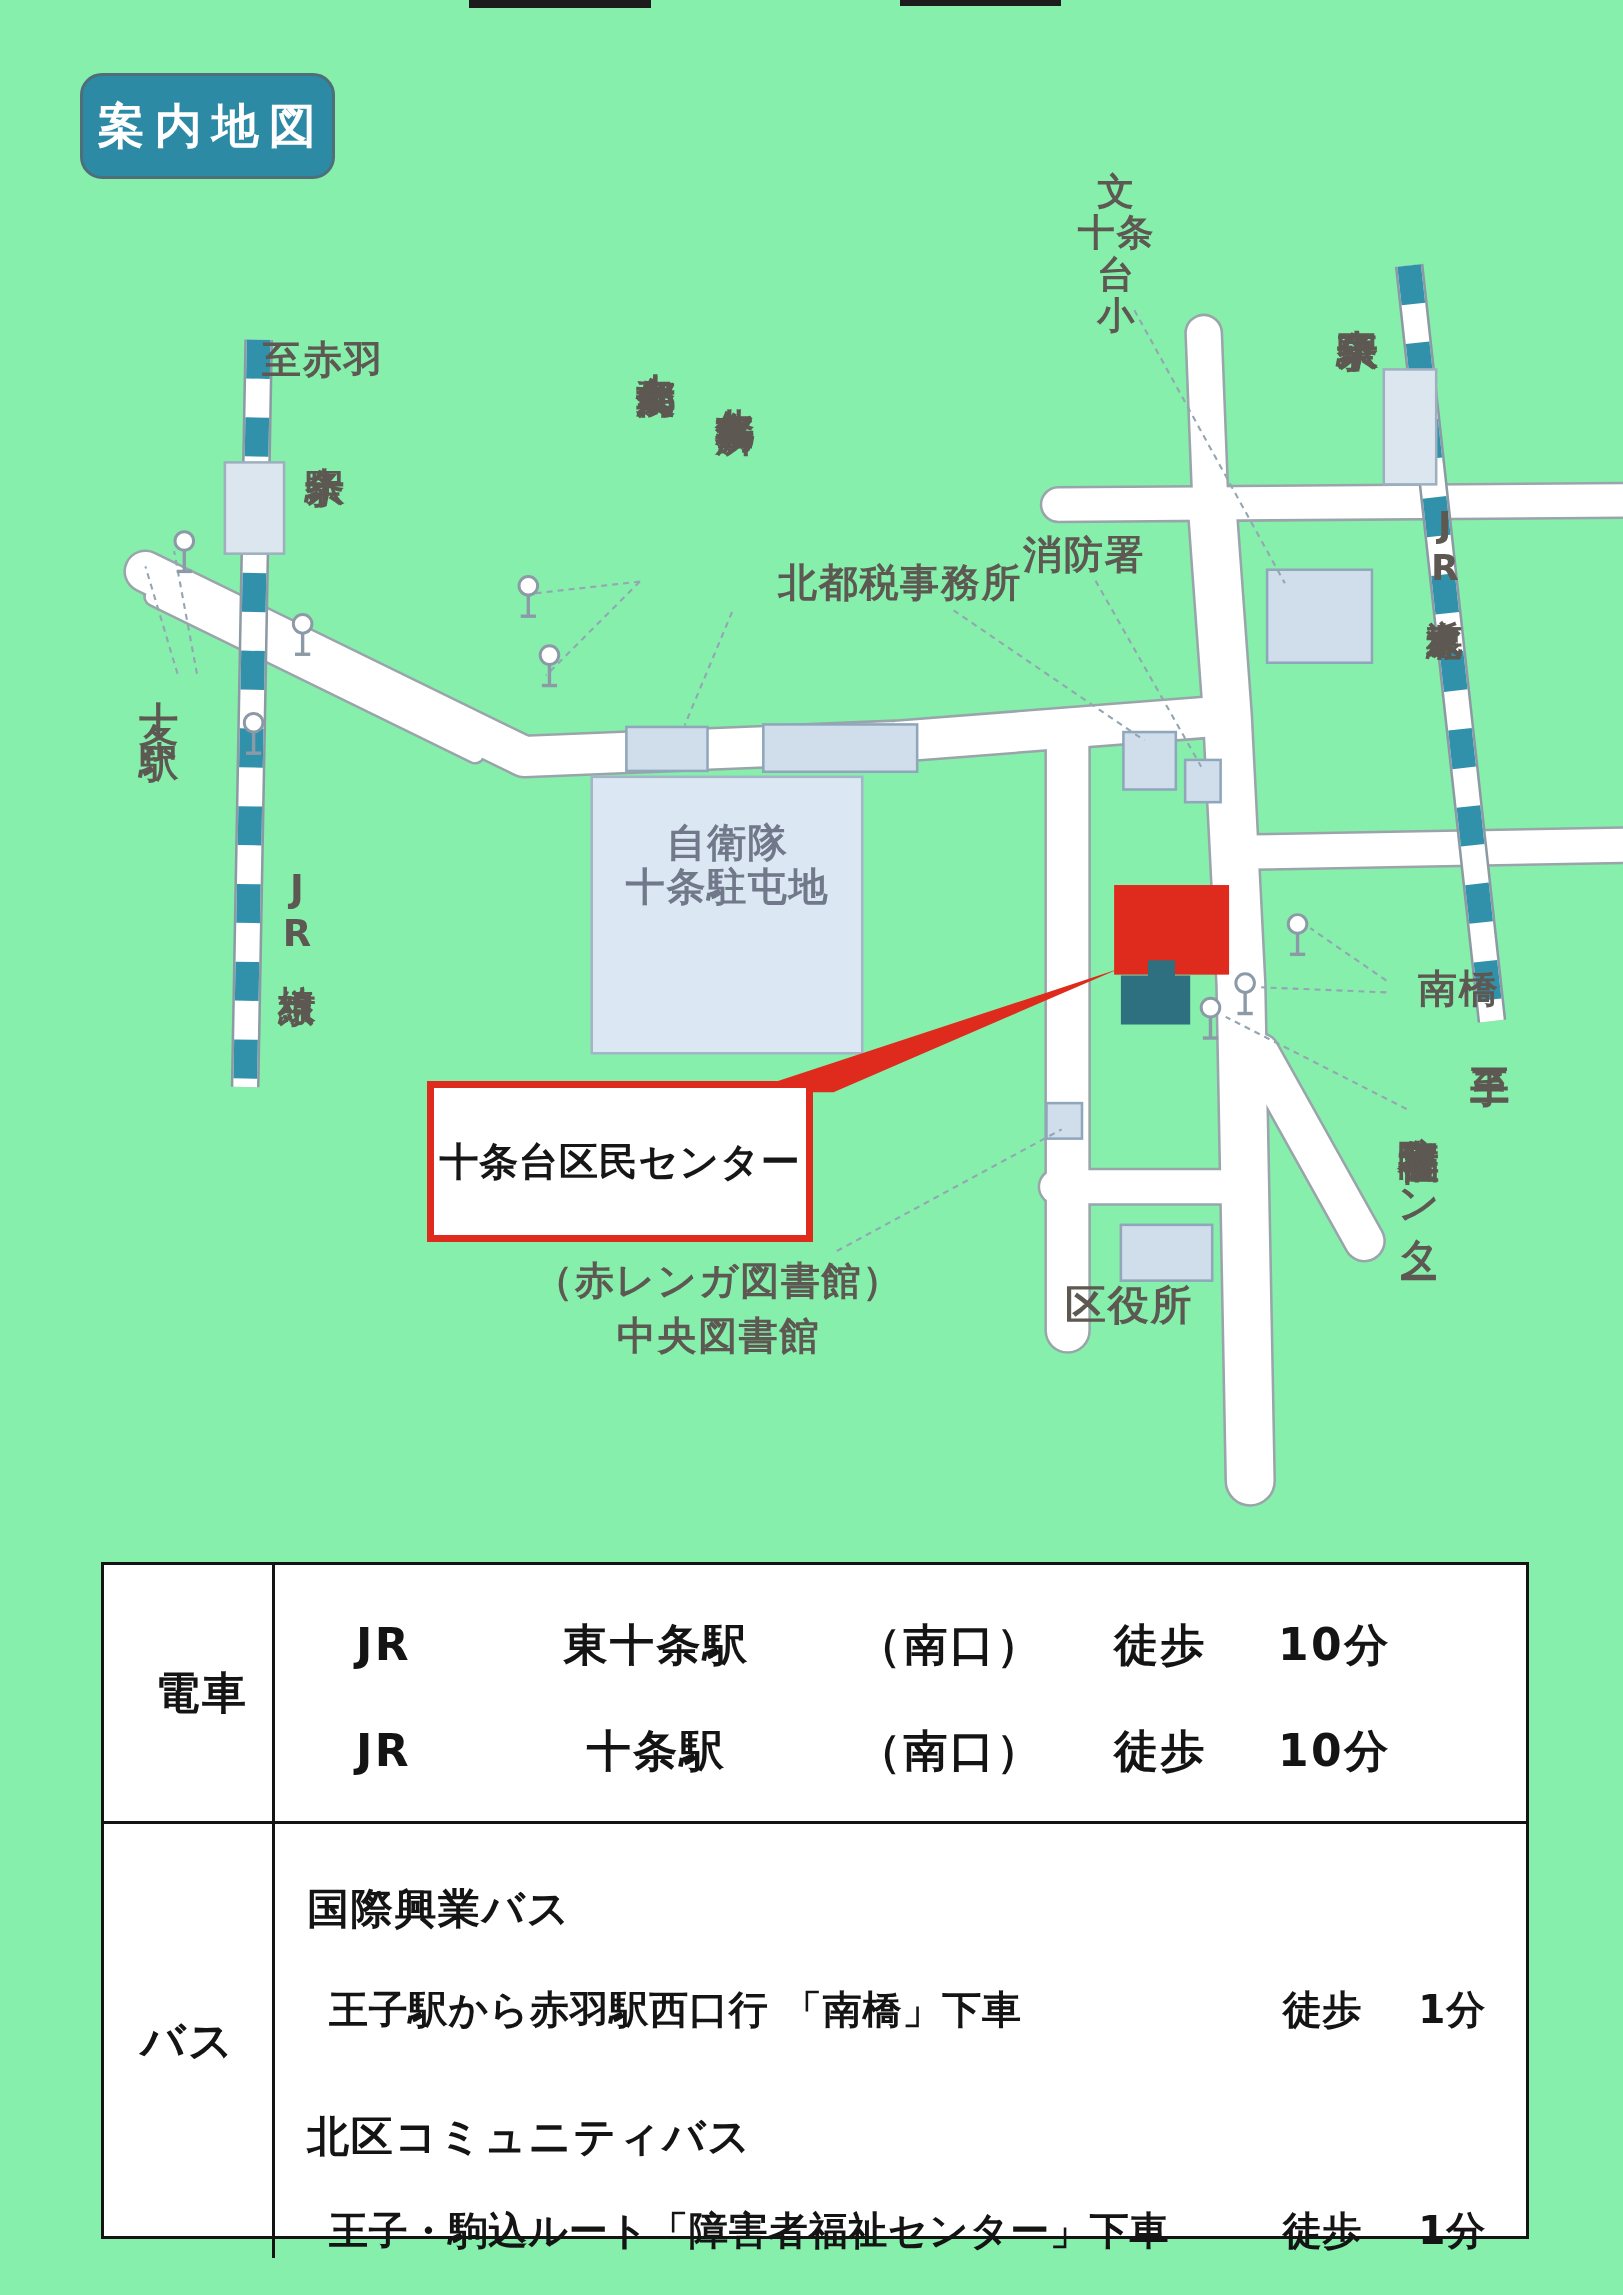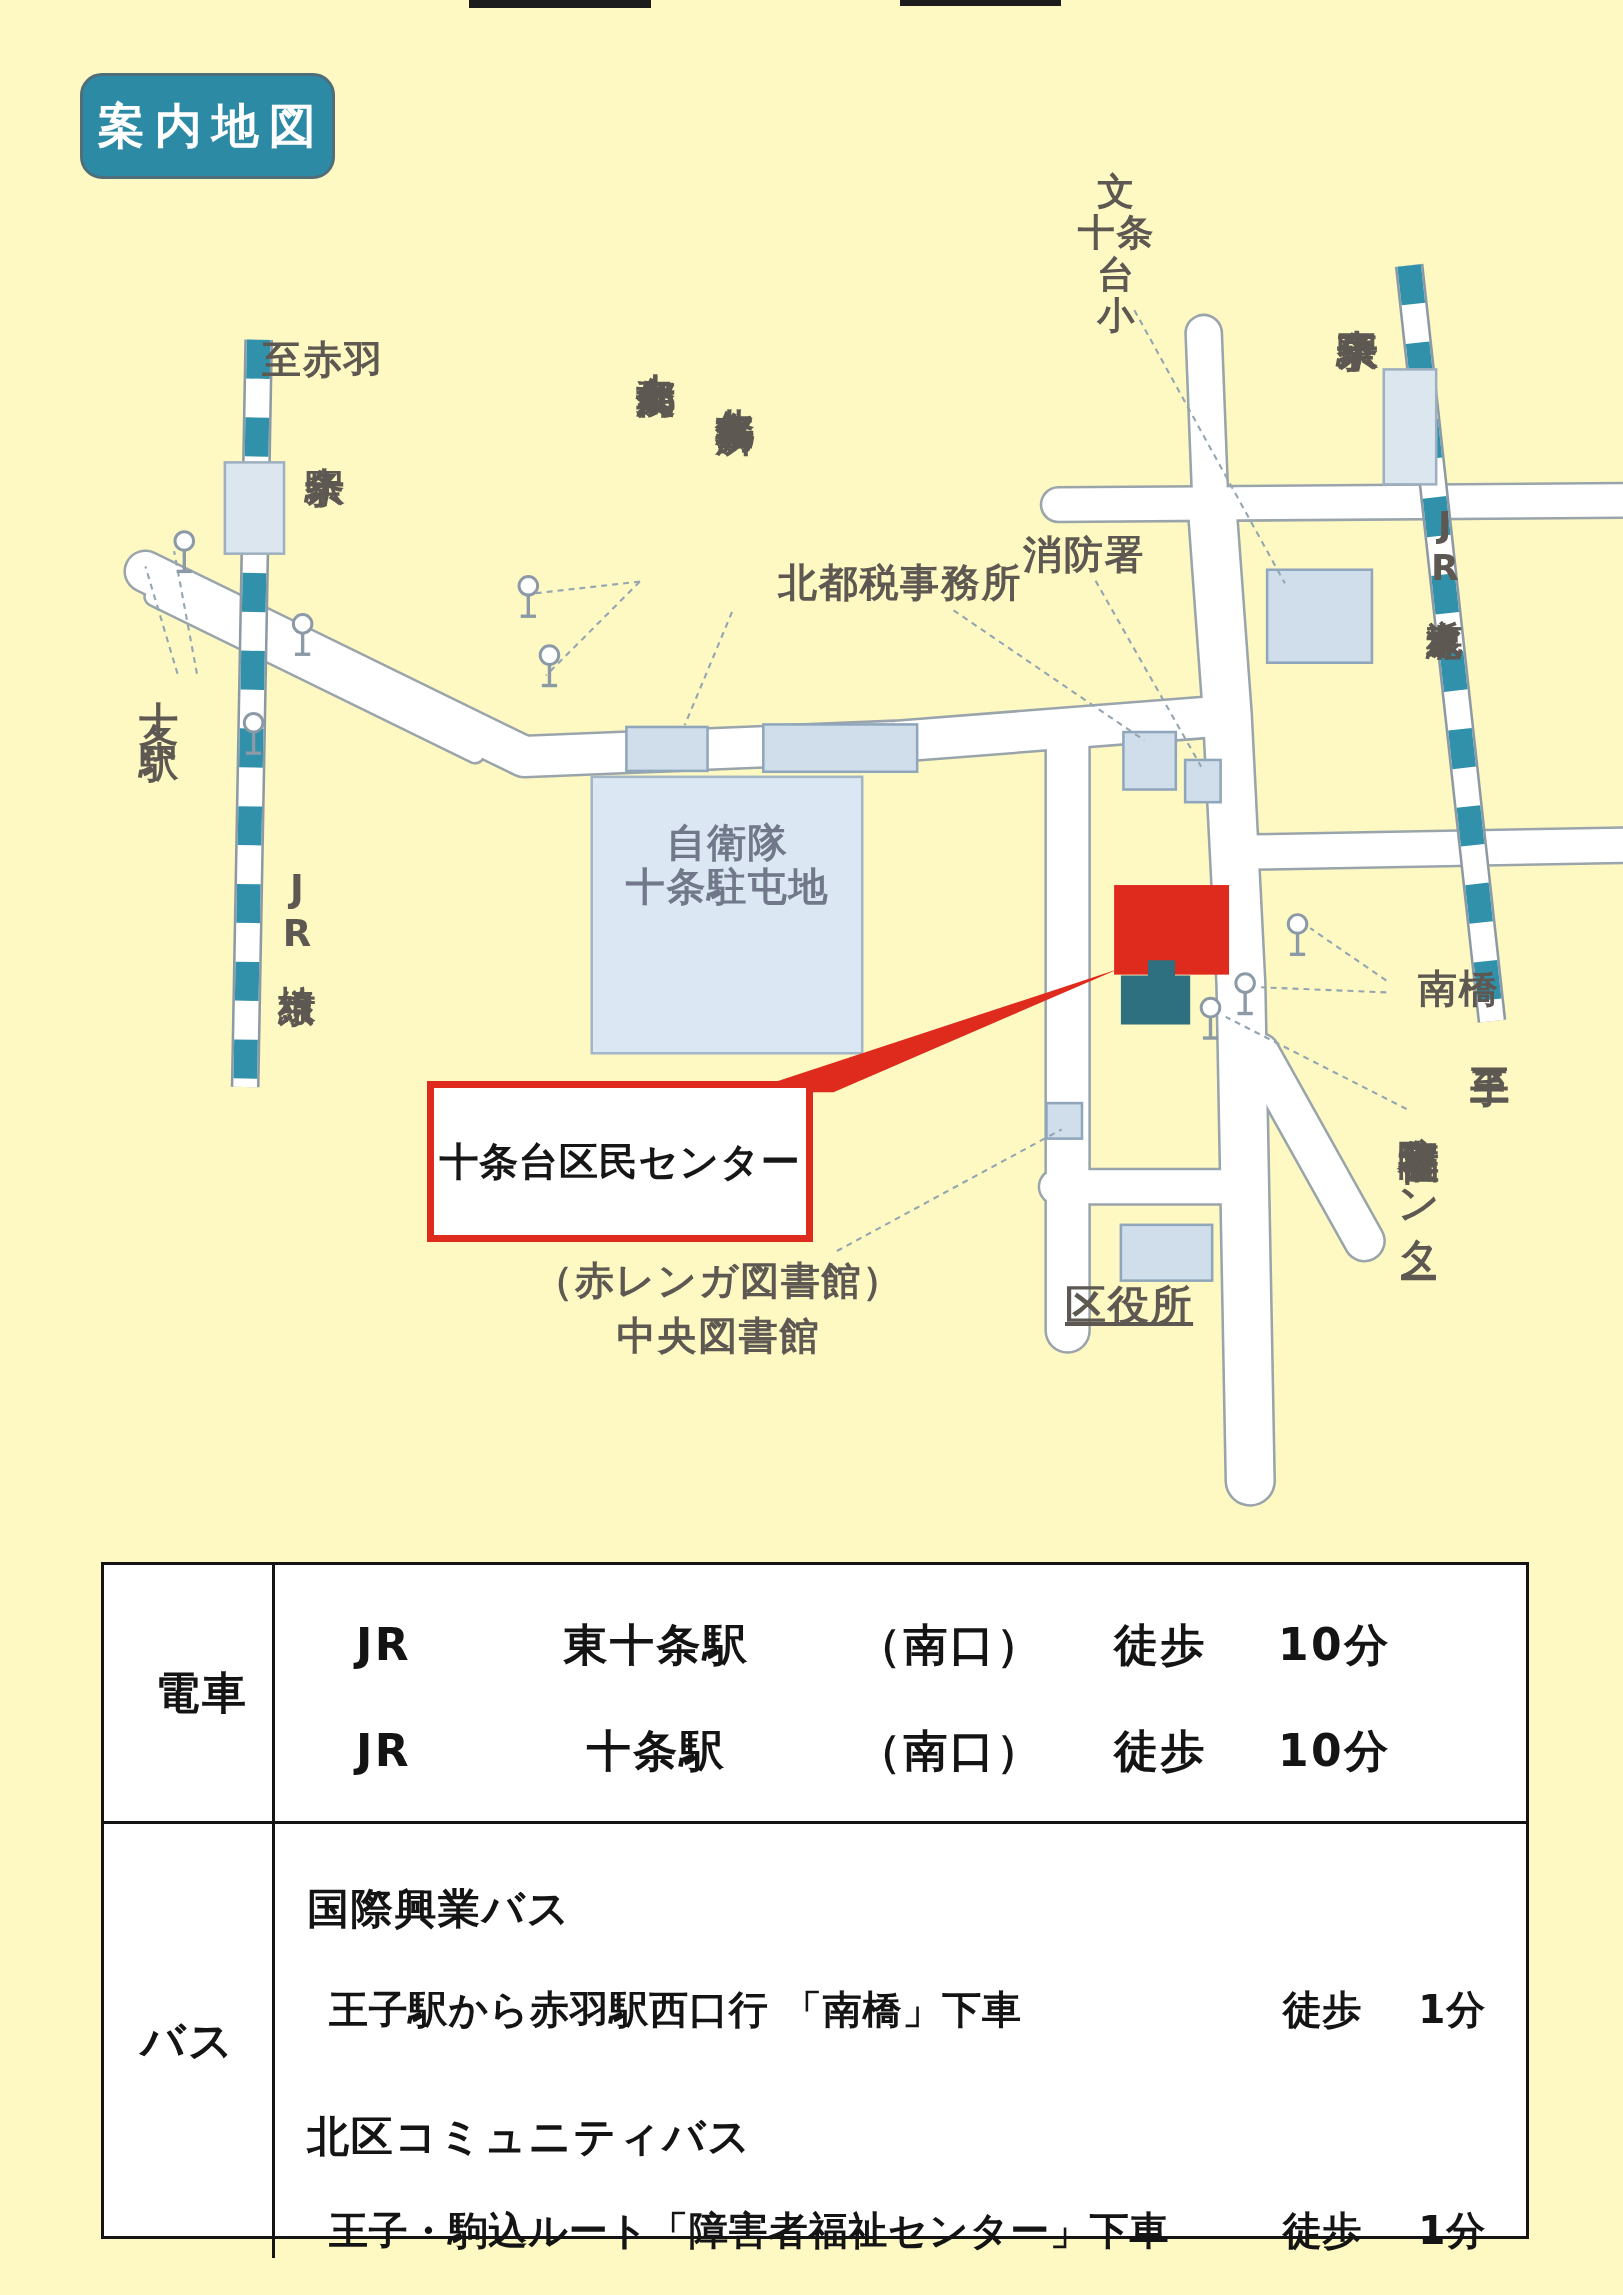--- a/index.html
+++ b/index.html
@@ -1,17 +1,17 @@
 <!DOCTYPE html>
 <html style="font-size:13.5px"><head>
 <meta charset="utf-8">
 <style>
   html,body{margin:0;padding:0;background:#ffffff;}
   body{font-family:"DejaVu Sans","Liberation Sans",sans-serif;}
-  #page{position:relative;width:1623px;height:2295px;background:#fef9c3;overflow:hidden;}
+  #page{position:relative;width:1623px;height:2295px;background:#86efac;overflow:hidden;}
   #map-svg{position:absolute;left:0;top:0;z-index:1;}
   .artifact{position:absolute;background:#1c1c1c;z-index:9;}
   
   .ml{position:absolute;z-index:4;color:#5e5852;font-weight:bold;font-size:39px;line-height:1.12;letter-spacing:1.7px;white-space:nowrap;}
   .vl{writing-mode:vertical-rl;text-orientation:upright;}
   .vl-mixed{text-orientation:mixed;}
   .center{text-align:center;white-space:normal;}
   
   #badge{position:absolute;left:80px;top:73px;width:249px;height:100px;background:#2c8aa4;
          border:3.4px solid #4f6e7a;border-radius:22px;display:flex;align-items:center;justify-content:center;z-index:5;}
@@ -182,21 +182,21 @@
 
   <div class="ml vl" style="left:1468px;top:1037px;">至王子</div>
 
   <div class="ml vl vl-mixed" style="left:1395px;top:1103px;font-size:41px;">障害者福祉センター</div>
 
   <div class="ml center" style="left:463px;top:1253px;width:511px;line-height:1.42;">
     <span style="display:block">（赤レンガ図書館）</span>
     <span style="display:block">中央図書館</span>
   </div>
 
-  <div class="ml" style="left:1065px;top:1283px;font-size:41px;text-decoration:underline;">区役所</div>
+  <div class="ml" style="left:1065px;top:1283px;font-size:41px;">区役所</div>
 
   <div id="callout">
     <span>十条台区民センター</span>
   </div>
 
   <div id="access">
 
     <div class="hdr hdr-train">
       <span>電車</span>
     </div>

